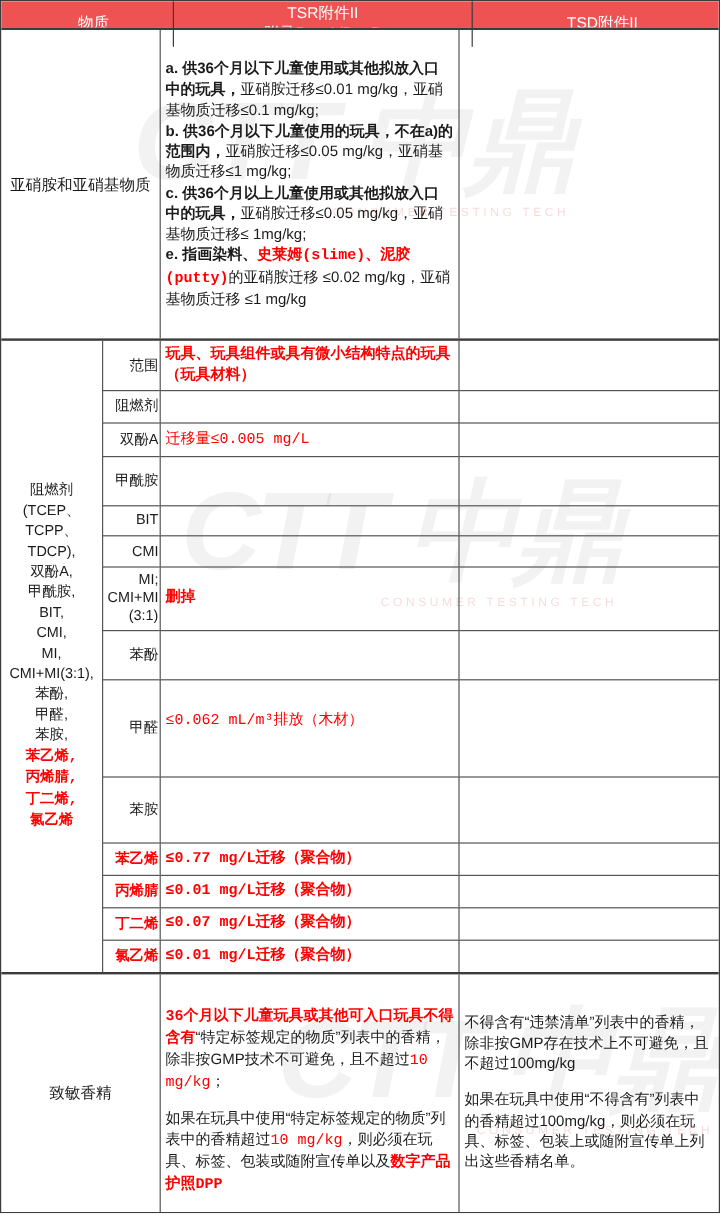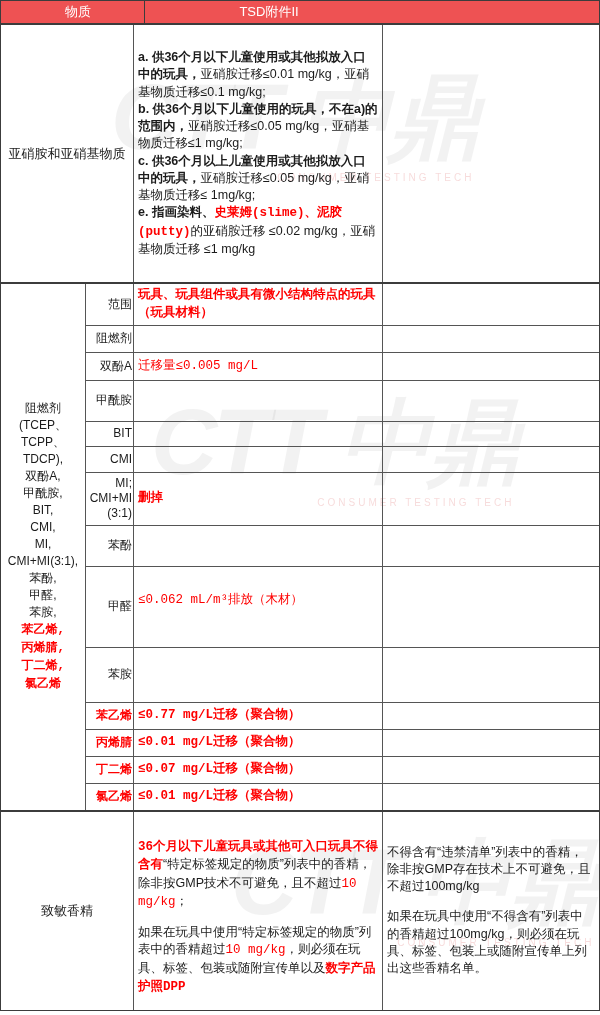--- a/index.html
+++ b/index.html
@@ -58,20 +58,24 @@
     <span class="logo">CTT 中鼎</span>
     <span class="sub">CONSUMER TESTING TECH</span>
   </div>
   <div class="wm wm3">
     <span class="logo">CTT 中鼎</span>
     <span class="sub">CONSUMER TESTING TECH</span>
   </div>
 
   <div class="sec head">
     <div class="c">物质</div>
+    <div class="c">
+      <div>TSR附件II</div>
+      <div>附录Part A/PartB</div>
+    </div>
     <div class="c">TSD附件II</div>
   </div>
 
   <div class="sec s1">
     <div class="c lab">亚硝胺和亚硝基物质</div>
     <div class="c body">
         <div class="para"><span class="bold">a. 供36个月以下儿童使用或其他拟放入口中的玩具，</span><span>亚硝胺迁移≤0.01 mg/kg，亚硝基物质迁移≤0.1 mg/kg;</span></div>
         <div class="para"><span class="bold">b. 供36个月以下儿童使用的玩具，不在a)的范围内，</span><span>亚硝胺迁移≤0.05 mg/kg，亚硝基物质迁移≤1 mg/kg;</span></div>
         <div class="para"><span class="bold">c. 供36个月以上儿童使用或其他拟放入口中的玩具，</span><span>亚硝胺迁移≤0.05 mg/kg，亚硝基物质迁移≤ 1mg/kg;</span></div>
         <div class="para"><span class="bold">e. 指画染料、</span><span class="red bold">史莱姆(slime)、泥胶(putty)</span><span>的亚硝胺迁移 ≤0.02 mg/kg，亚硝基物质迁移 ≤1 mg/kg</span></div>

